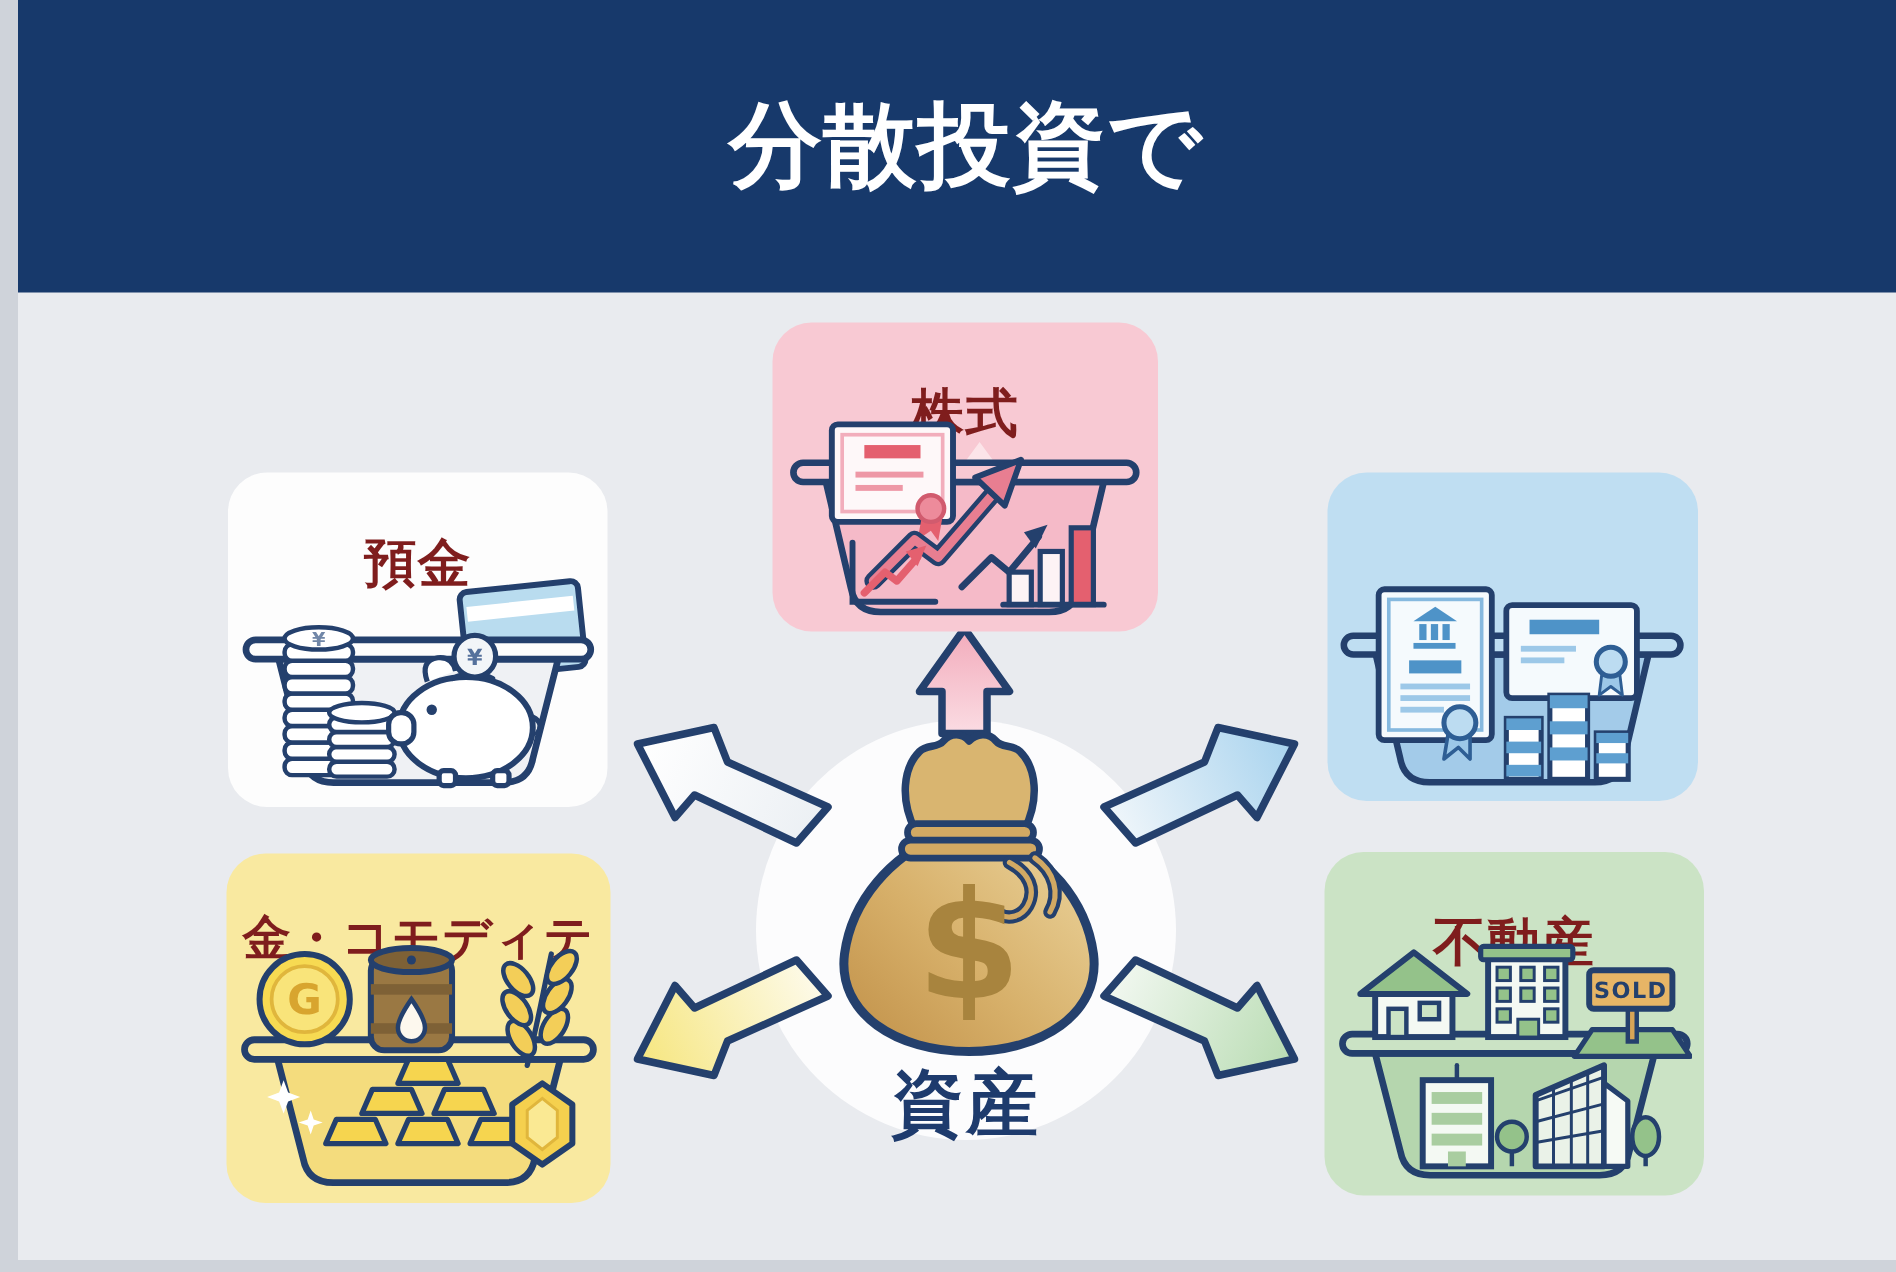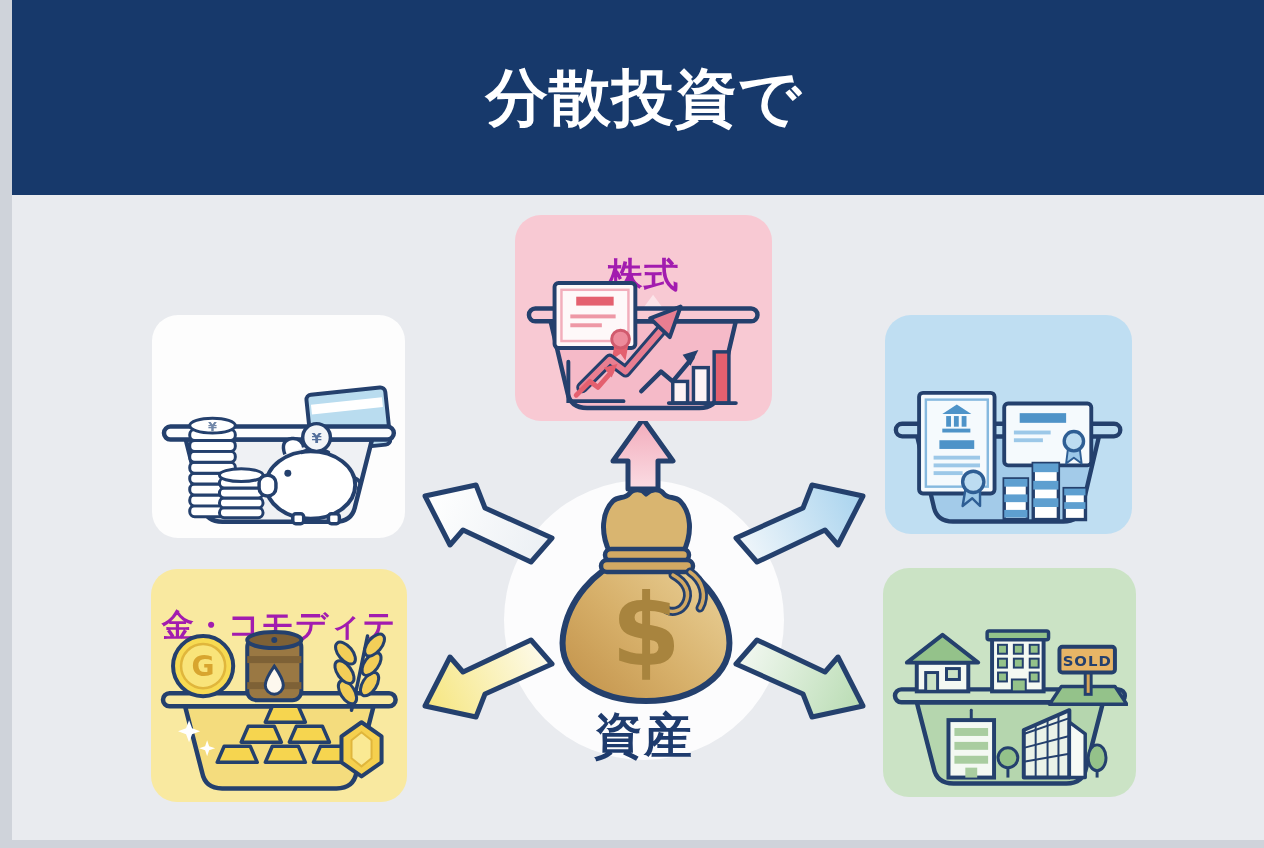--- a/index.html
+++ b/index.html
@@ -10,21 +10,21 @@
           display:flex;flex-direction:column;align-items:center;justify-content:center;}
   .banner .line{color:#FFFFFF;font-size:62px;font-weight:800;line-height:1.22;
                 letter-spacing:1px;text-align:center;}
   
   .hub{position:absolute;left:0;top:0;width:1264px;height:848px;}
   .asset-label{position:absolute;left:0;top:704px;width:1264px;text-align:center;
                font-size:48px;font-weight:800;color:#1E3B6D;letter-spacing:2px;}
   
   .card{position:absolute;border-radius:26px;}
   .card .title{position:absolute;left:0;top:8px;width:100%;text-align:center;
-               font-weight:800;color:#a21caf;font-size:35px;letter-spacing:1px;}
+               font-weight:800;color:#7f1d1d;font-size:35px;letter-spacing:1px;}
   .card .art{position:absolute;left:3%;bottom:6px;width:94%;}
   .card-stocks    {left:503px;top:215px;width:257px;height:206px;background:#F8C9D3;}
   .card-deposits  {left:140px;top:315px;width:253px;height:223px;background:#FDFDFD;}
   .card-bonds     {left:873px;top:315px;width:247px;height:219px;background:#BFDEF2;}
   .card-gold      {left:139px;top:569px;width:256px;height:233px;background:#F9E9A0;}
   .card-realestate{left:871px;top:568px;width:253px;height:229px;background:#CBE3C5;}
   .card-gold .title{font-size:32px;font-family:Liberation Mono, monospace;}
   .card-stocks .art{left:4%;width:92%;}
   svg{display:block;}
   text{font-family:"DejaVu Sans","Liberation Sans",sans-serif;}
@@ -126,20 +126,21 @@
       <g>
         <rect x="150" y="106" width="15" height="22" fill="#FDF3F5" stroke="#24406D" stroke-width="3.5"></rect>
         <rect x="171" y="92" width="15" height="36" fill="#FDF3F5" stroke="#24406D" stroke-width="3.5"></rect>
         <rect x="192" y="76" width="15" height="52" fill="#E4606F" stroke="#24406D" stroke-width="3.5"></rect>
         <path d="M146,128 L214,128" stroke="#24406D" stroke-width="4" stroke-linecap="round"></path>
       </g>
     </svg>
   </section>
 
   <section class="card card-deposits">
+    <h2 class="title">預金</h2>
     <svg class="art" viewBox="0 0 240 150">
       <g transform="rotate(-6 190 36)">
         <rect x="150" y="8" width="80" height="58" rx="5" fill="#B9DCEF" stroke="#24406D" stroke-width="4"></rect>
         <rect x="154" y="18" width="72" height="10" fill="#FFFFFF"></rect>
         <rect x="192" y="50" width="28" height="3" fill="#FFFFFF"></rect>
         <rect x="192" y="56" width="22" height="3" fill="#FFFFFF"></rect>
       </g>
       <g>
         <path d="M26,57 L214,57 L197,124 Q194,140 177,140 L63,140 Q46,140 43,124 Z" fill="#EFF1F4" stroke="#24406D" stroke-width="4.5" stroke-linejoin="round"></path>
         <rect x="4" y="44" width="232" height="13" rx="6.5" fill="#FDFDFD" stroke="#24406D" stroke-width="4.5"></rect>
@@ -267,20 +268,21 @@
         <polygon points="202,106 212,114 212,132 202,140 192,132 192,114" fill="#FAE993" stroke="#E0B63C" stroke-width="2"></polygon>
       </g>
       <g fill="#FFFFFF">
         <path d="M30,94 l3,8 8,3 -8,3 -3,8 -3,-8 -8,-3 8,-3 Z"></path>
         <path d="M48,114 l2,6 6,2 -6,2 -2,6 -2,-6 -6,-2 6,-2 Z"></path>
       </g>
     </svg>
   </section>
 
   <section class="card card-realestate">
+    <h2 class="title">不動産</h2>
     <svg class="art" viewBox="0 0 240 170">
       <g>
         <path d="M26,80 L214,80 L197,146 Q194,162 177,162 L63,162 Q46,162 43,146 Z" fill="#B5D6AE" stroke="#24406D" stroke-width="4.5" stroke-linejoin="round"></path>
         <rect x="4" y="67" width="232" height="13" rx="6.5" fill="#CBE3C5" stroke="#24406D" stroke-width="4.5"></rect>
       </g>
       <g>
         <rect x="26" y="40" width="52" height="29" fill="#F4F9F3" stroke="#24406D" stroke-width="4"></rect>
         <polygon points="16,40 52,12 88,40" fill="#94C28A" stroke="#24406D" stroke-width="4" stroke-linejoin="round"></polygon>
         <rect x="56" y="46" width="13" height="11" fill="#CBE3C5" stroke="#24406D" stroke-width="3"></rect>
         <rect x="35" y="50" width="12" height="19" fill="#CBE3C5" stroke="#24406D" stroke-width="3"></rect>

